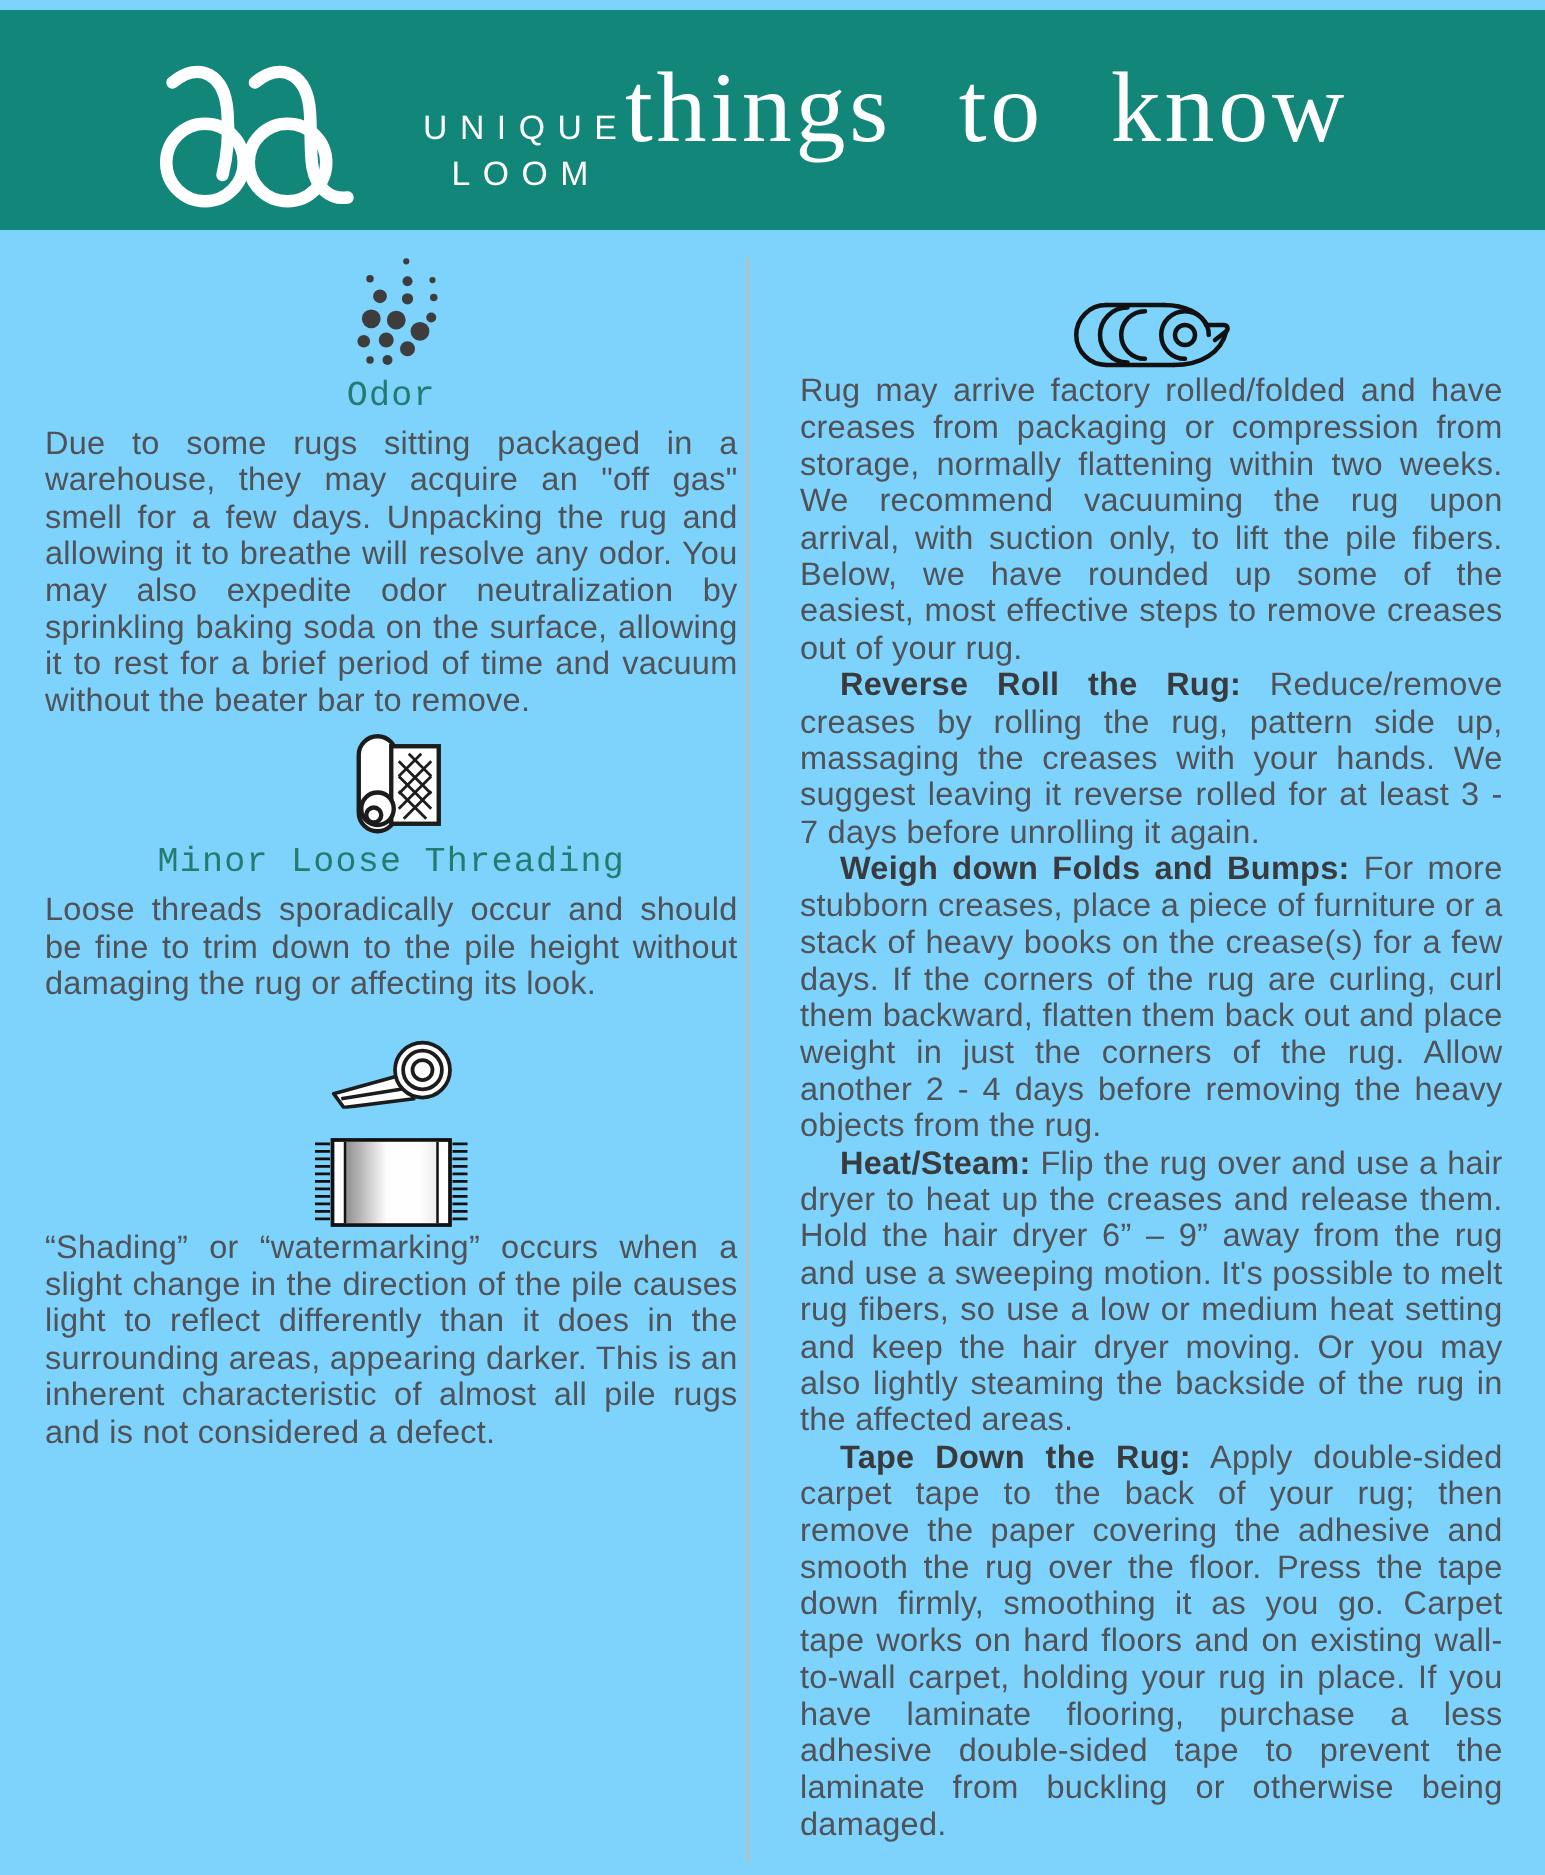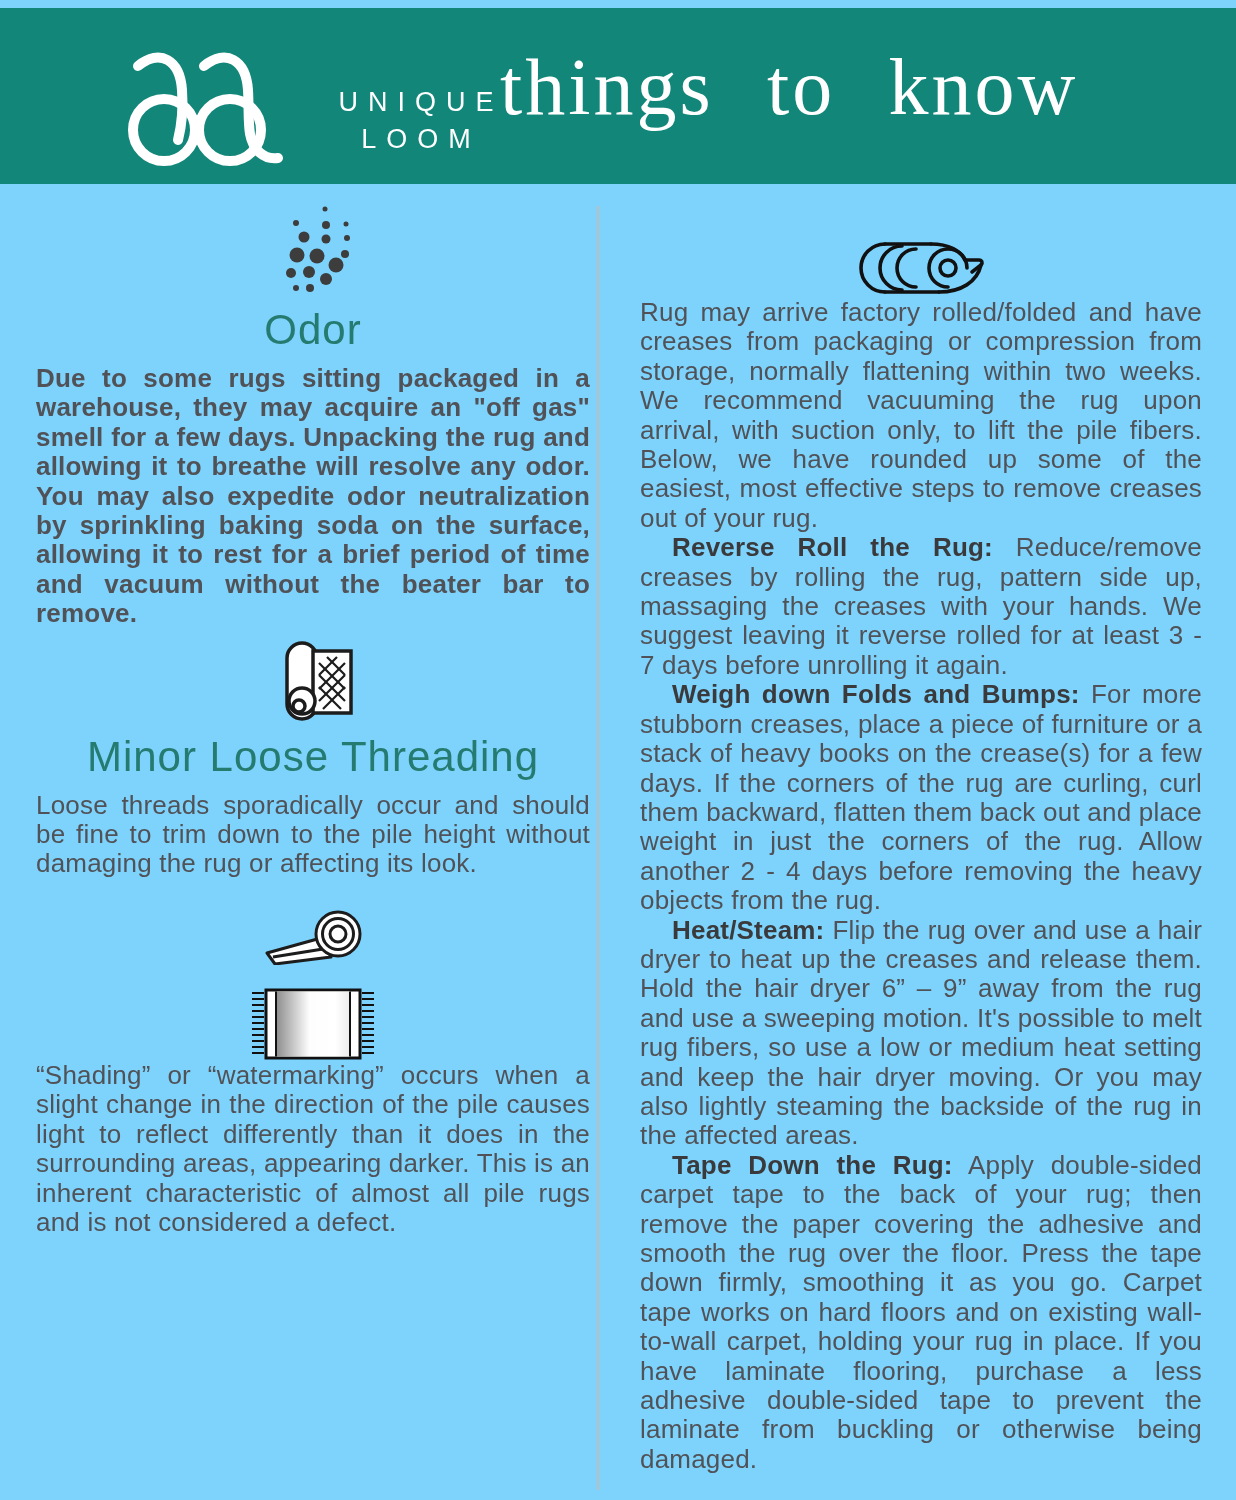--- a/index.html
+++ b/index.html
@@ -15,28 +15,28 @@
          font-family:"Liberation Serif",serif;font-weight:400;font-size:80px;
          letter-spacing:3px;word-spacing:0.38em;}
 
   
   .divider{position:absolute;left:597px;top:206px;width:2px;height:1284px;background:#bdbdbd;}
   .col{position:absolute;top:182px;}
   .col-left{left:36px;width:554px;}
   .col-right{left:640px;width:562px;}
 
   .icon{display:block;margin-left:auto;margin-right:auto;}
-  h2.sec-heading{margin:12px;text-align:center;font-family:Liberation Sans, sans-serif;font-weight:400;
-     color:#267b70;font-size:42px;line-height:44px;letter-spacing:1px;}
+  h2.sec-heading{margin:0;text-align:center;font-family:Liberation Mono, monospace;font-weight:400;
+     color:#267b70;font-size:28px;line-height:44px;letter-spacing:1px;}
   p.body{margin:0;text-align:justify;font-size:26px;line-height:29.4px;color:#515257;letter-spacing:0.2px;}
   p.body strong{color:#3a3a3c;font-weight:bold;margin-left:32px;}
 
   .icon-odor{margin-top:22px;}
   .h-odor{margin-top:8px;}
-  .p-odor{margin-top:6px;font-weight:bold;}
+  .p-odor{margin-top:6px;}
   .icon-threading{margin-top:10px;}
   .h-threading{margin-top:20px;}
   .p-threading{margin-top:2px;}
   .icon-rugpad{margin-top:26px;}
   .h-rugpad{margin-top:28px;}
   .p-rugpad{margin-top:4px;}
   .icon-shading{margin-top:22px;}
   .h-shading{margin-top:30px;}
   .p-shading{margin-top:4px;}
 

